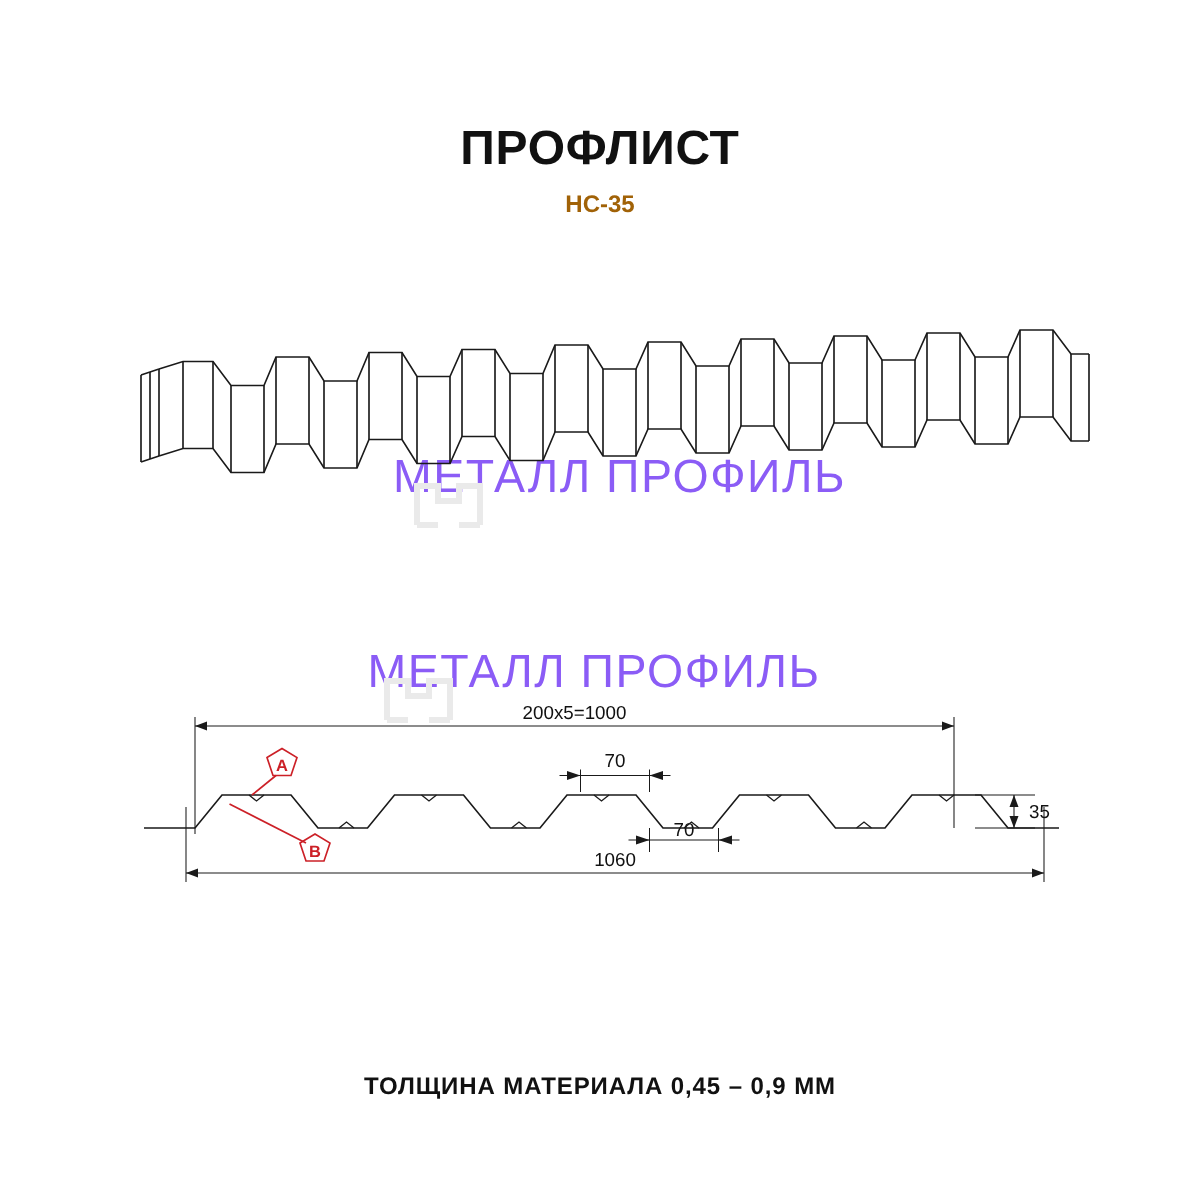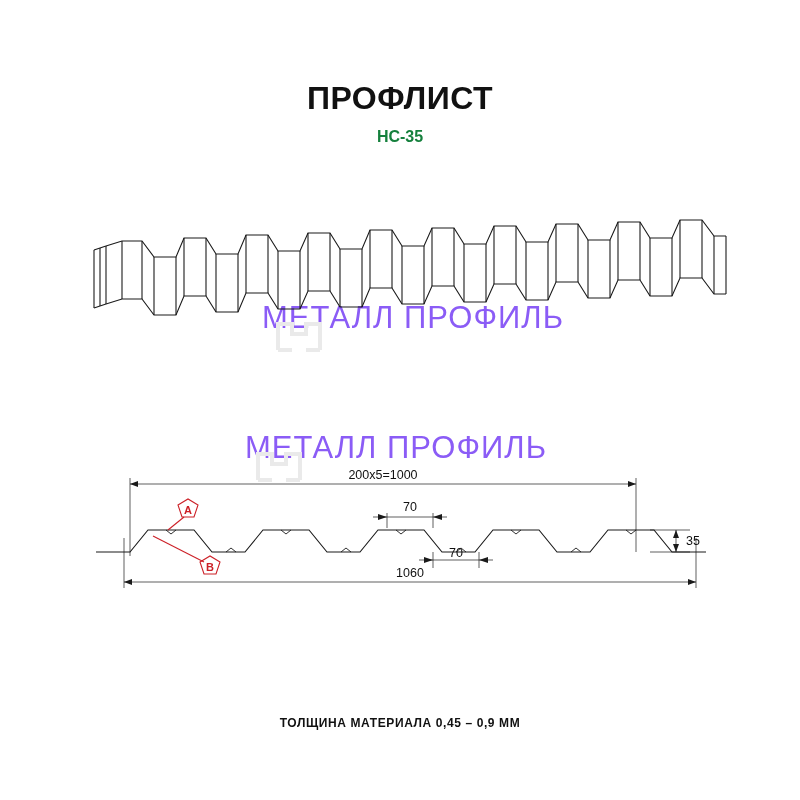--- a/index.html
+++ b/index.html
@@ -33,29 +33,29 @@
     color: #111;
   }
   .subtitle {
     position: absolute;
     top: 116px;
     left: 0;
     width: 100%;
     text-align: center;
     font-size: 16px;
     font-weight: bold;
-    color: #15803d;
+    color: #a16207;
   }
   .footer-note {
     position: absolute;
     top: 704px;
     left: 0;
     width: 100%;
     text-align: center;
-    font-size: 12px;
+    font-size: 16px;
     font-weight: bold;
     letter-spacing: 0.6px;
     color: #111;
   }
   
   .wm {
     position: absolute;
     pointer-events: none;
     user-select: none;
     color: #8b5cf6;

